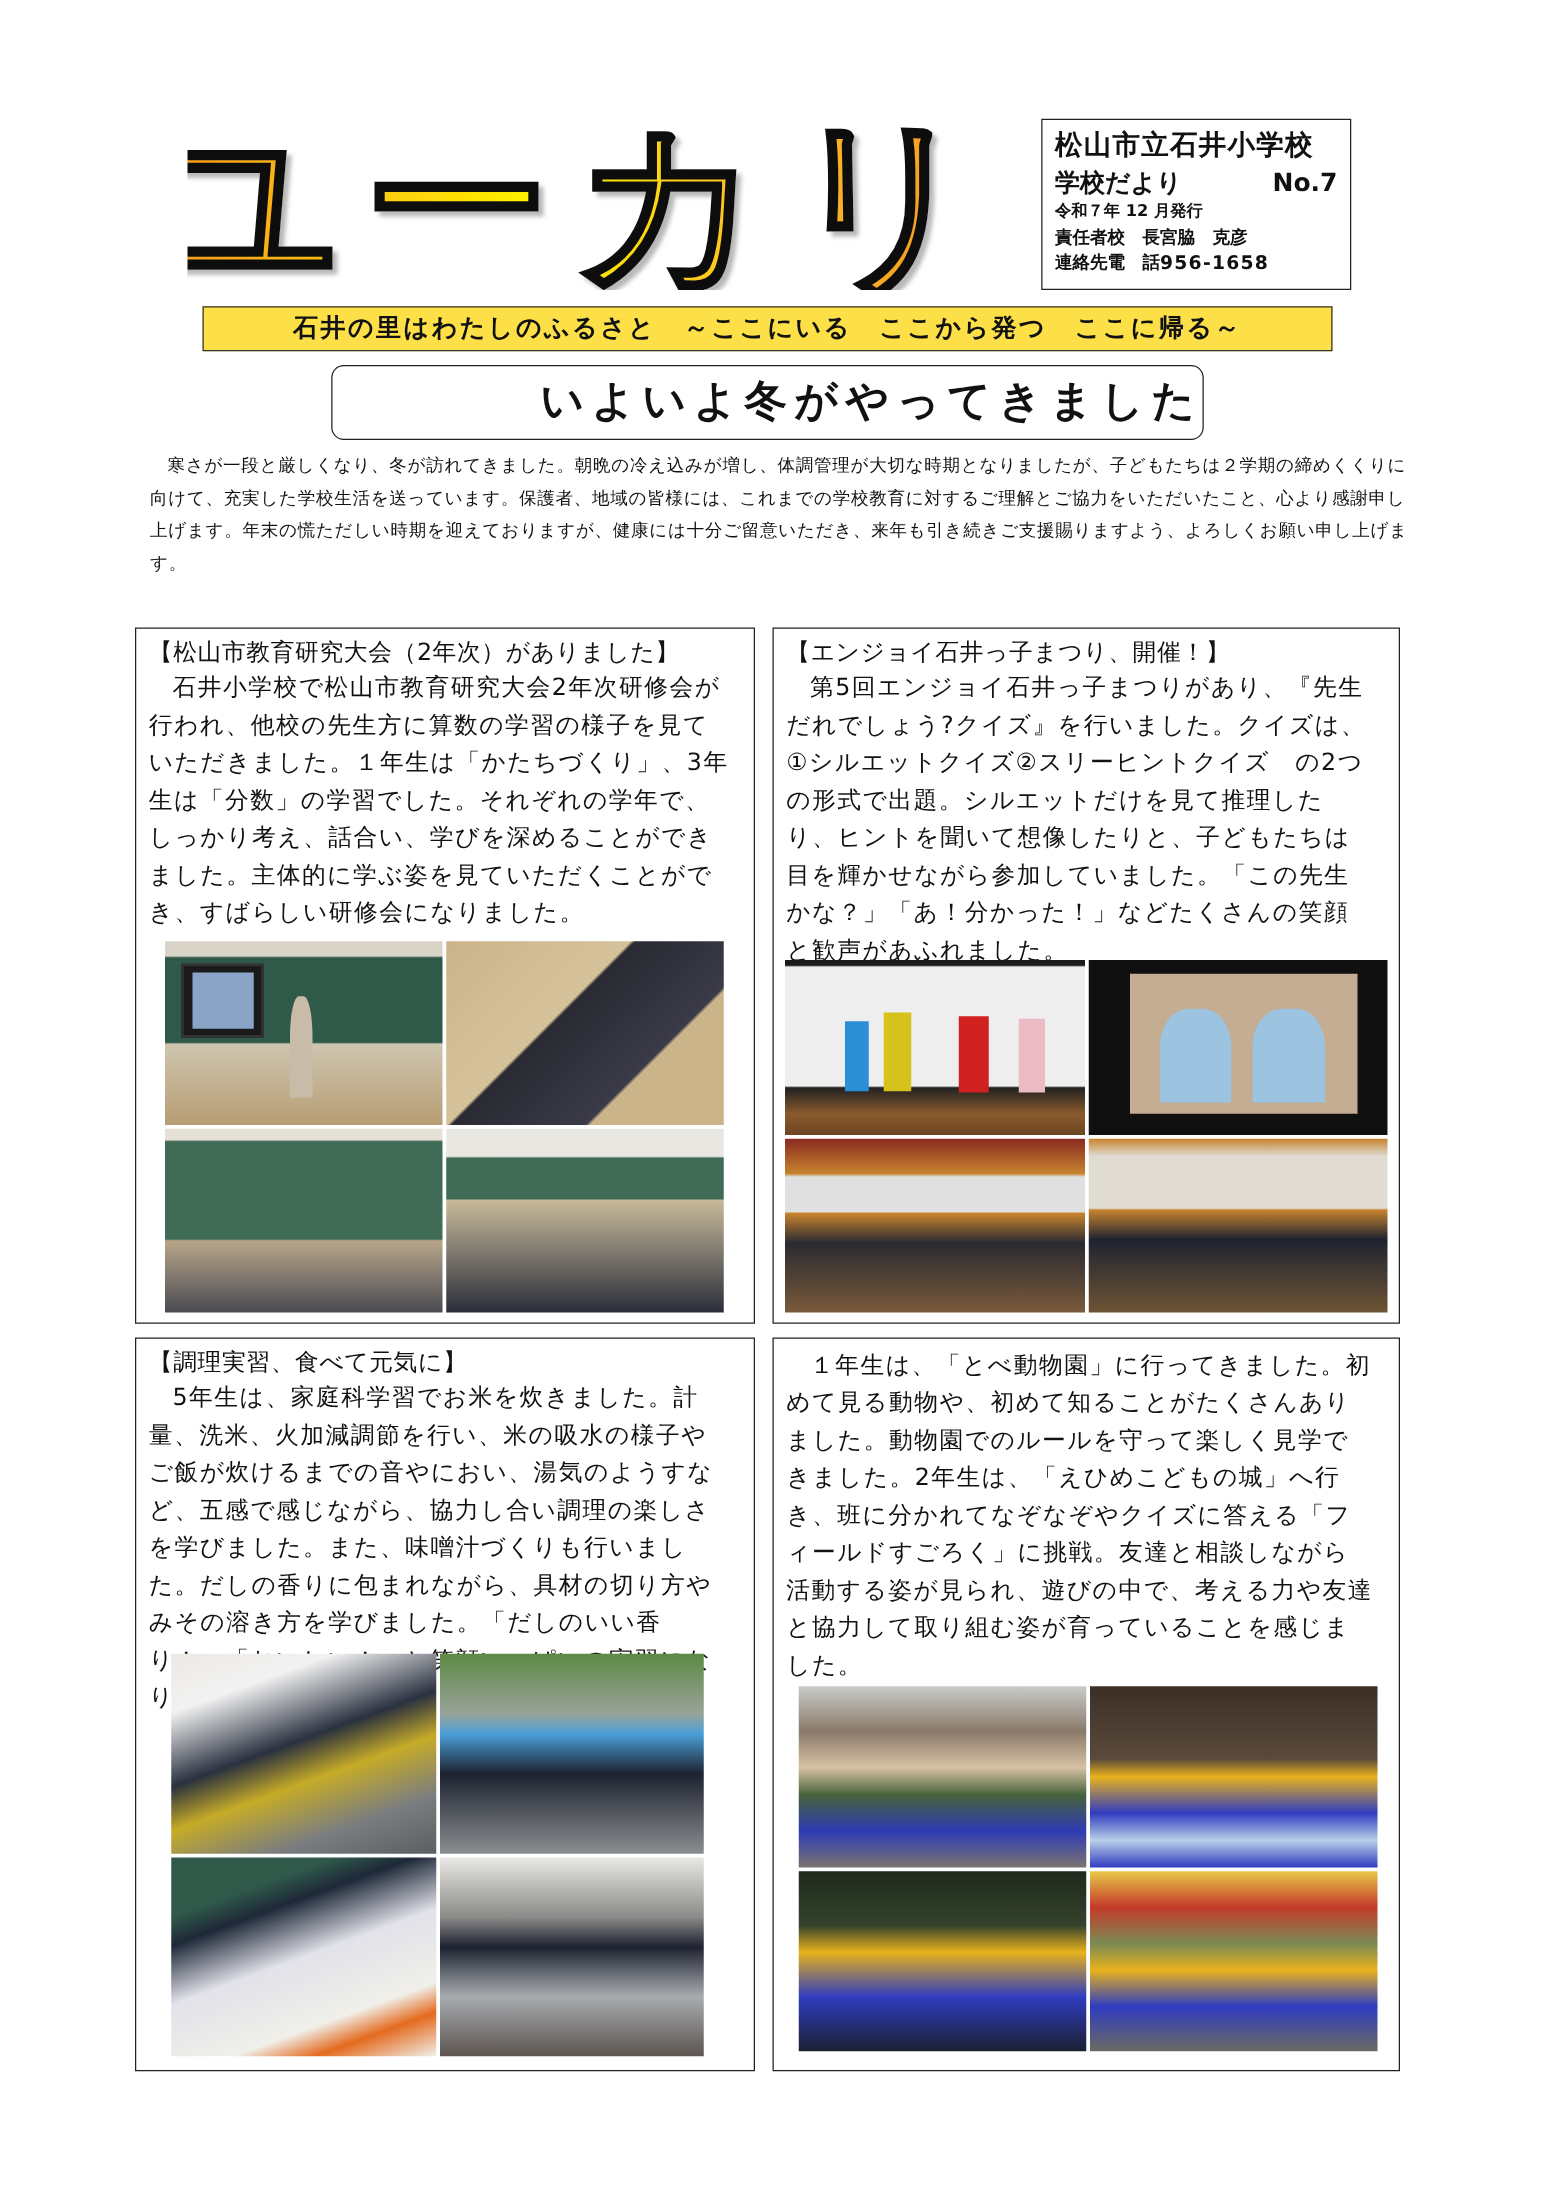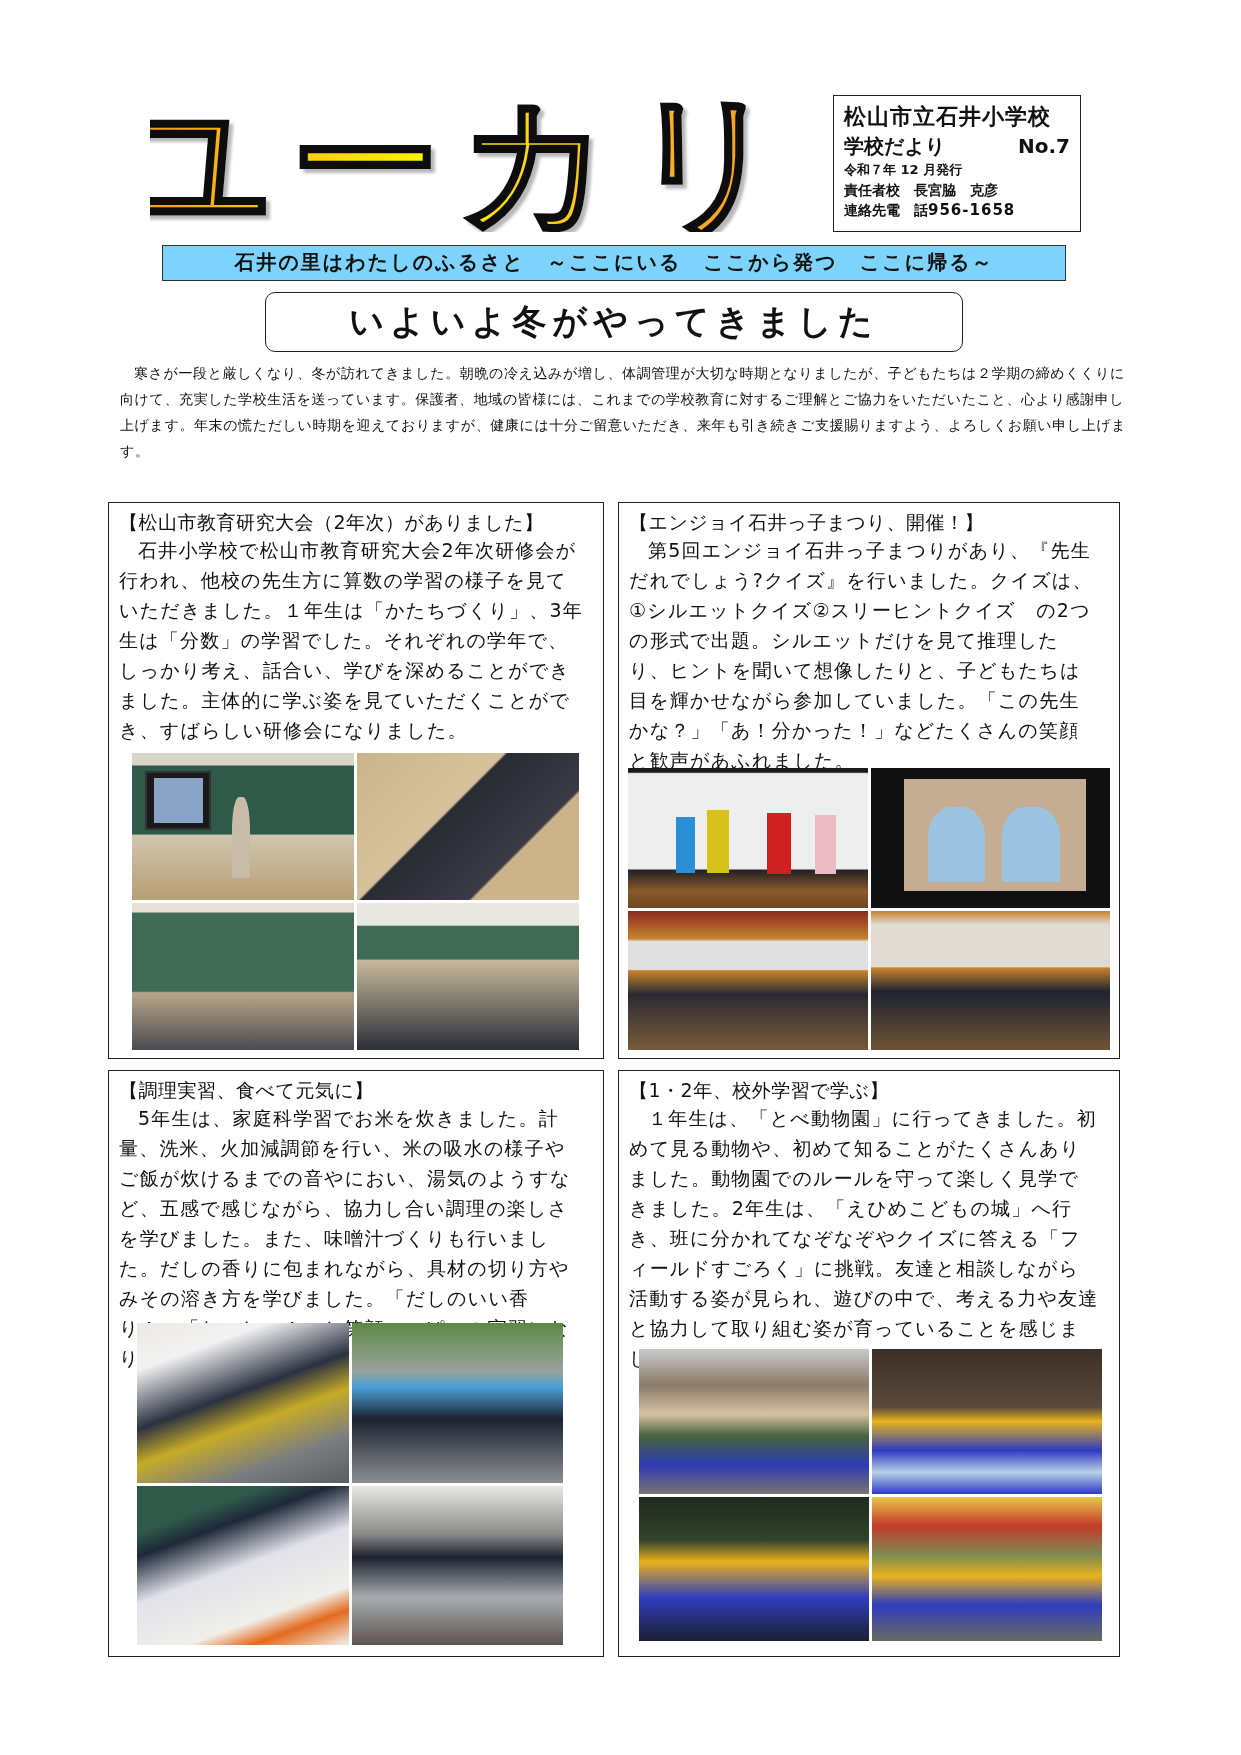--- a/index.html
+++ b/index.html
@@ -11,26 +11,26 @@
 
   .info-box { position: absolute; left: 833px; top: 95px; width: 248px; height: 137px;
               border: 1.5px solid #222; box-sizing: border-box; padding: 6px 10px; }
   .info-row1 { font-size: 22px; font-weight: bold; letter-spacing: 1px; line-height: 30px; white-space: nowrap; }
   .info-row2 { font-size: 20px; font-weight: bold; line-height: 28px; display: flex; justify-content: space-between; white-space: nowrap; }
   .info-row3 { font-size: 13px; font-weight: bold; text-align: left; line-height: 20px; padding-right: 4px; }
   .info-row4, .info-row5 { font-size: 14px; font-weight: bold; line-height: 20px; white-space: nowrap; display: flex; }
   .info-row5 .tel { font-size: 15px; letter-spacing: 1px; }
 
   .motto { position: absolute; left: 162px; top: 245px; width: 904px; height: 36px;
-           background: #7dd3fc; border: 1.5px solid #333; box-sizing: border-box;
+           background: #fde047; border: 1.5px solid #333; box-sizing: border-box;
            font-size: 20px; font-weight: bold; line-height: 33px; text-align: center; letter-spacing: 2px; white-space: nowrap; }
 
   .headline { position: absolute; left: 265px; top: 292px; width: 698px; height: 60px;
               border: 1.5px solid #222; border-radius: 10px; box-sizing: border-box;
-              font-size: 34px; line-height: 56px; text-align: center; letter-spacing: 6px; font-weight: bold; }
+              font-size: 34px; line-height: 56px; text-align: right; letter-spacing: 6px; font-weight: bold; }
 
   .intro { position: absolute; left: 120px; top: 360px; width: 1010px;
            font-size: 14px; line-height: 26px; text-indent: 1em; letter-spacing: 0.6px; }
 
   .panel { position: absolute; border: 1.5px solid #222; box-sizing: border-box; padding: 6px 20px 0 10px; }
   .panel-tl { left: 108px; top: 502px; width: 496px; height: 557px; }
   .panel-tr { left: 618px; top: 502px; width: 502px; height: 557px; }
   .panel-bl { left: 108px; top: 1070px; width: 496px; height: 587px; }
   .panel-br { left: 618px; top: 1070px; width: 502px; height: 587px; }
 
@@ -160,21 +160,20 @@
   <div class="panel-body">5年生は、家庭科学習でお米を炊きました。計量、洗米、火加減調節を行い、米の吸水の様子やご飯が炊けるまでの音やにおい、湯気のようすなど、五感で感じながら、協力し合い調理の楽しさを学びました。また、味噌汁づくりも行いました。だしの香りに包まれながら、具材の切り方やみその溶き方を学びました。「だしのいい香り！」「おいしい！」と笑顔いっぱいの実習になりました。</div>
   <div class="photo-grid bl-grid">
     <div class="photo ph-cook1"></div>
     <div class="photo ph-cook2"></div>
     <div class="photo ph-cook3"></div>
     <div class="photo ph-cook4"></div>
   </div>
 </div>
 
 <div class="panel panel-br">
-  <div class="panel-heading">【1・2年、校外学習で学ぶ】</div>
   <div class="panel-body">１年生は、「とべ動物園」に行ってきました。初めて見る動物や、初めて知ることがたくさんありました。動物園でのルールを守って楽しく見学できました。2年生は、「えひめこどもの城」へ行き、班に分かれてなぞなぞやクイズに答える「フィールドすごろく」に挑戦。友達と相談しながら活動する姿が見られ、遊びの中で、考える力や友達と協力して取り組む姿が育っていることを感じました。</div>
   <div class="photo-grid br-grid">
     <div class="photo ph-zoo1"></div>
     <div class="photo ph-zoo2"></div>
     <div class="photo ph-zoo3"></div>
     <div class="photo ph-zoo4"></div>
   </div>
 </div>
 
 </body></html>

